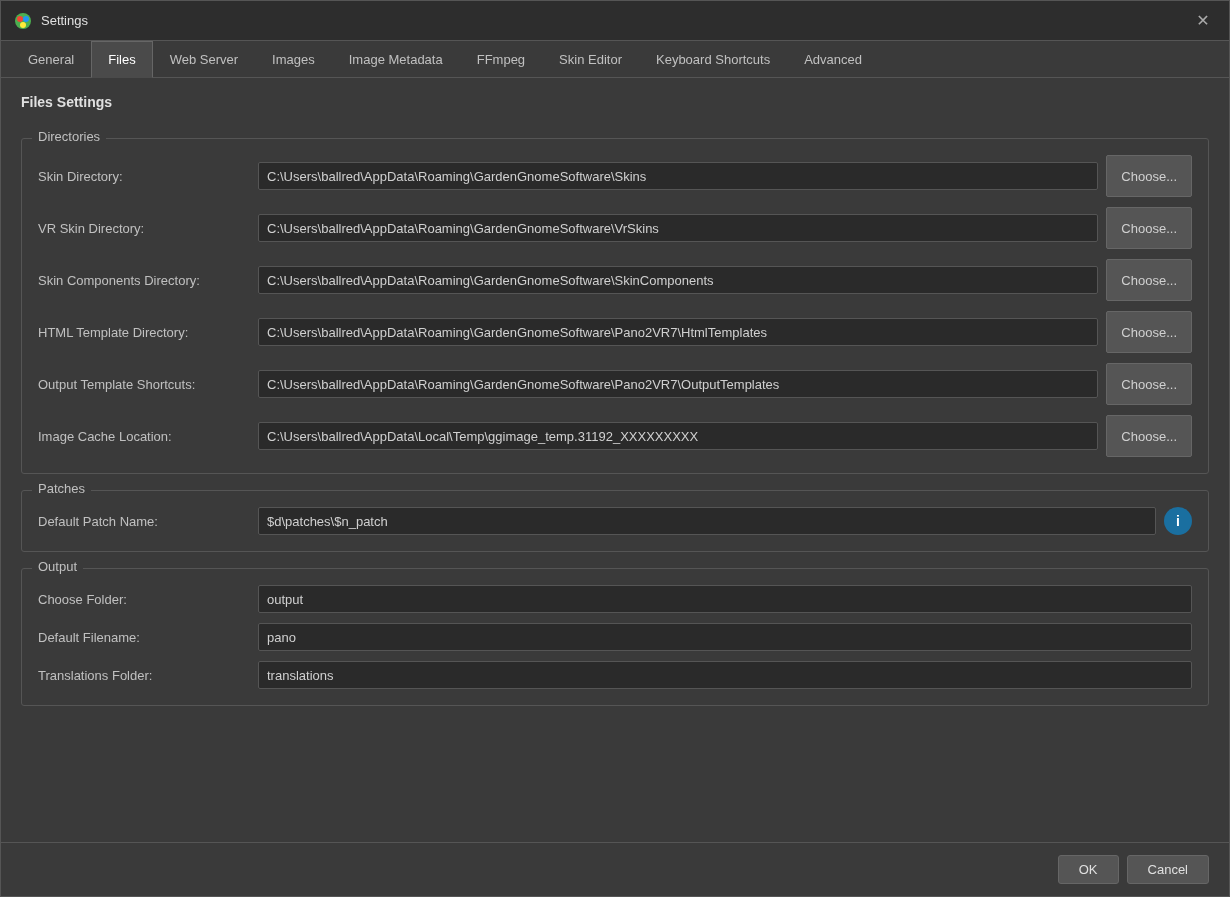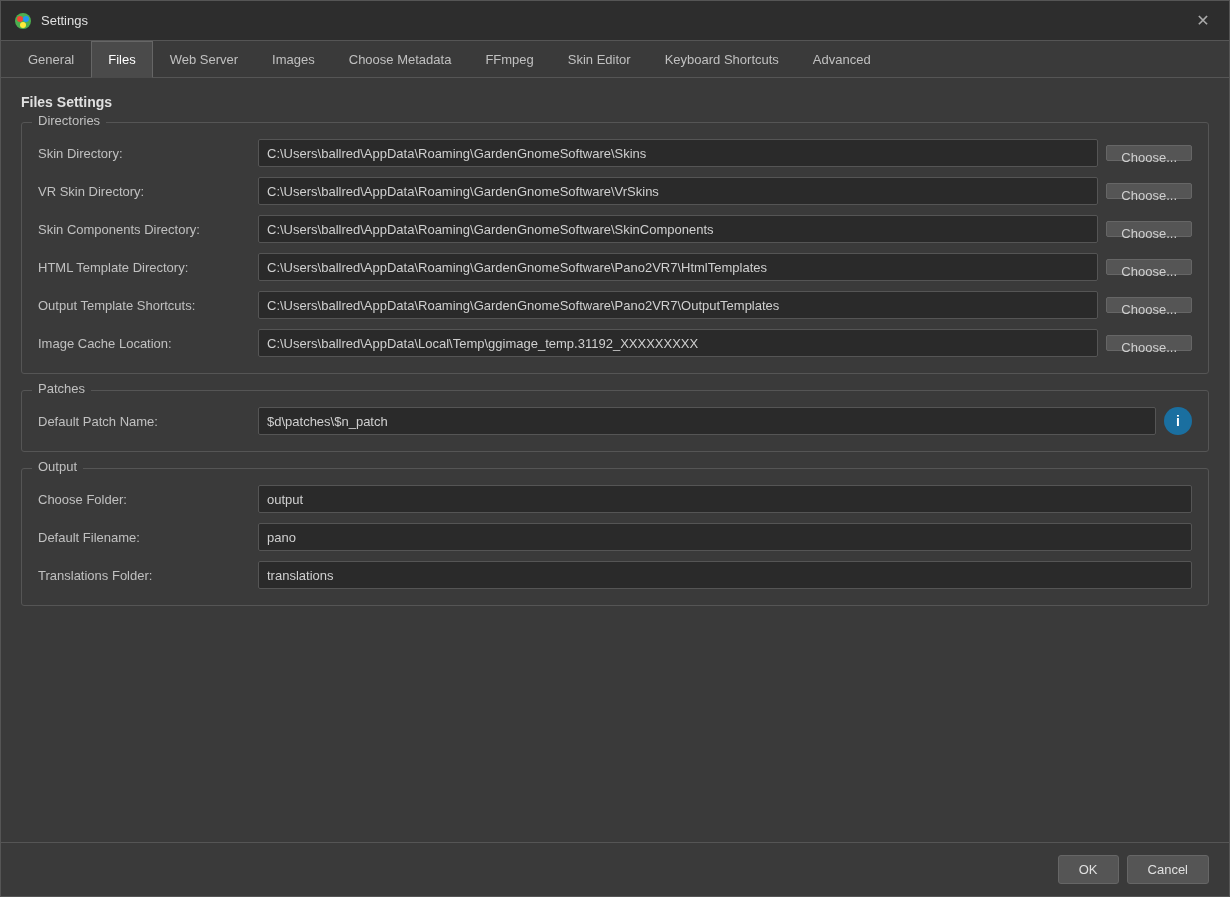--- a/index.html
+++ b/index.html
@@ -99,21 +99,21 @@
       flex: 1;
       padding: 16px 20px;
       overflow-y: auto;
       background: #3a3a3a;
     }
 
     .section-title {
       font-size: 14px;
       font-weight: bold;
       color: #e0e0e0;
-      margin-bottom: 12px;
+      margin-bottom: 28px;
     }
 
     .group-box {
       border: 1px solid #555;
       border-radius: 3px;
       padding: 16px;
       margin-bottom: 16px;
       position: relative;
     }
 
@@ -159,21 +159,21 @@
 
     .choose-btn {
       margin-left: 8px;
       padding: 4px 14px;
       background: #555;
       border: 1px solid #666;
       color: #d0d0d0;
       font-size: 13px;
       cursor: pointer;
       border-radius: 2px;
-      height: 16px;
+      height: 42px;
       white-space: nowrap;
     }
 
     .info-btn {
       margin-left: 8px;
       width: 28px;
       height: 28px;
       background: #1a6fa0;
       border: none;
       border-radius: 50%;
@@ -231,21 +231,21 @@
     </div>
     <span class="title-bar-text">Settings</span>
     <div class="close-btn">✕</div>
   </div>
 
   <div class="tabs-bar">
     <div class="tab">General</div>
     <div class="tab active">Files</div>
     <div class="tab">Web Server</div>
     <div class="tab">Images</div>
-    <div class="tab">Choose Metadata</div>
+    <div class="tab">Image Metadata</div>
     <div class="tab">FFmpeg</div>
     <div class="tab">Skin Editor</div>
     <div class="tab">Keyboard Shortcuts</div>
     <div class="tab">Advanced</div>
   </div>
 
   <div class="content-area">
     <div class="section-title">Files Settings</div>
 
     <div class="group-box">

